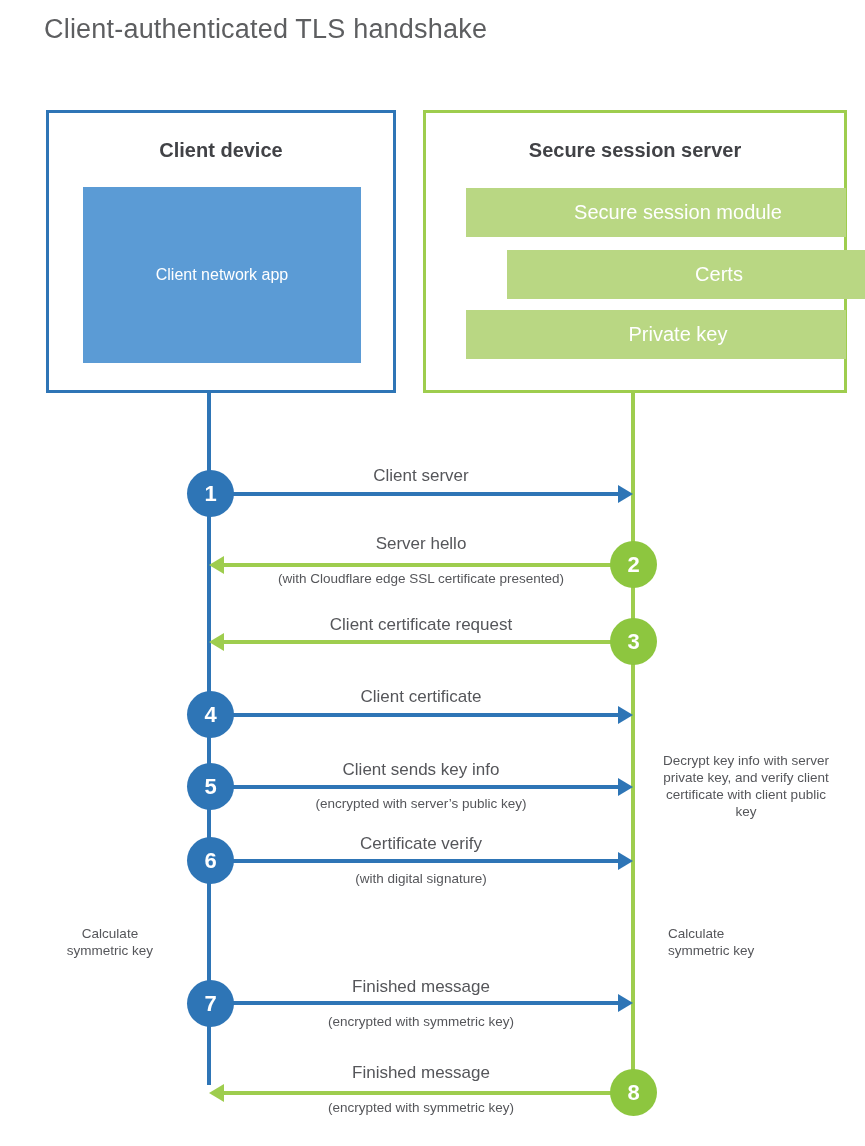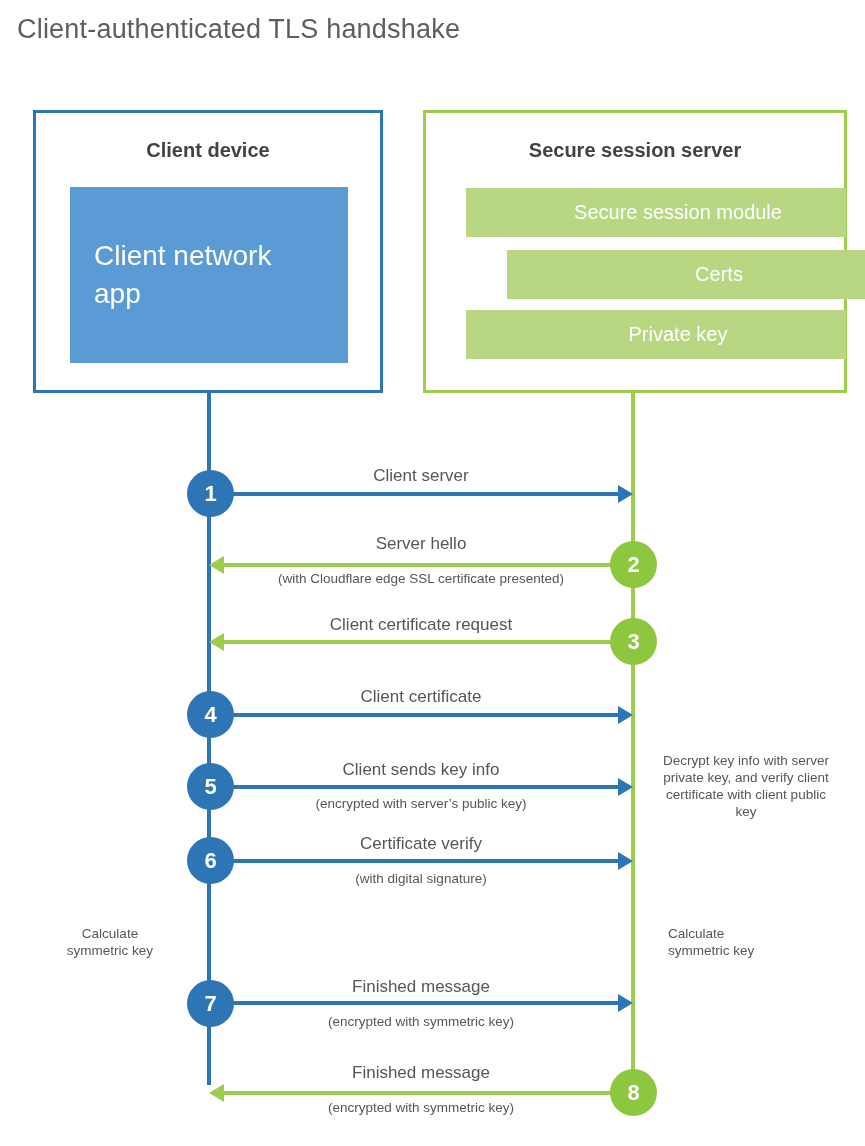--- a/index.html
+++ b/index.html
@@ -6,53 +6,53 @@
   body { font-family: "Liberation Sans", "DejaVu Sans", sans-serif; }
   .canvas {
     position: relative;
     width: 865px;
     height: 1146px;
     background: #ffffff;
     overflow: hidden;
   }
   .title {
     position: absolute;
-    left: 17px; top: 14px;
+    left: 44px; top: 14px;
     font-size: 27px;
     font-weight: 300;
     color: #5d5e60;
     letter-spacing: 0.2px;
   }
   
   .actor-box {
     position: absolute;
     top: 110px;
     height: 283px;
     background: #ffffff;
     box-sizing: border-box;
   }
-  .client-box { left: 33px; width: 350px; border: 3px solid var(--blue); }
+  .client-box { left: 46px; width: 350px; border: 3px solid var(--blue); }
   .server-box { left: 423px; width: 424px; border: 3px solid var(--green_line); }
   .box-title {
     position: absolute;
     left: 0; right: 0; top: 26px;
     text-align: center;
     font-size: 20px;
     font-weight: 700;
     color: #414246;
   }
   .client-app {
     position: absolute;
     left: 34px; top: 74px;
     width: 278px; height: 176px;
     background: var(--blue_light);
     color: #ffffff;
-    font-size: 28px;
+    font-size: 16px;
     display: flex; align-items: center; justify-content: center;
-    text-align: left;
+    text-align: right;
     padding: 0 24px;
     box-sizing: border-box;
     line-height: 1.35;
   }
   .server-bar {
     position: absolute;
     left: 40px;
     width: 336px; height: 49px;
     background: var(--green_bar);
     color: #ffffff;

